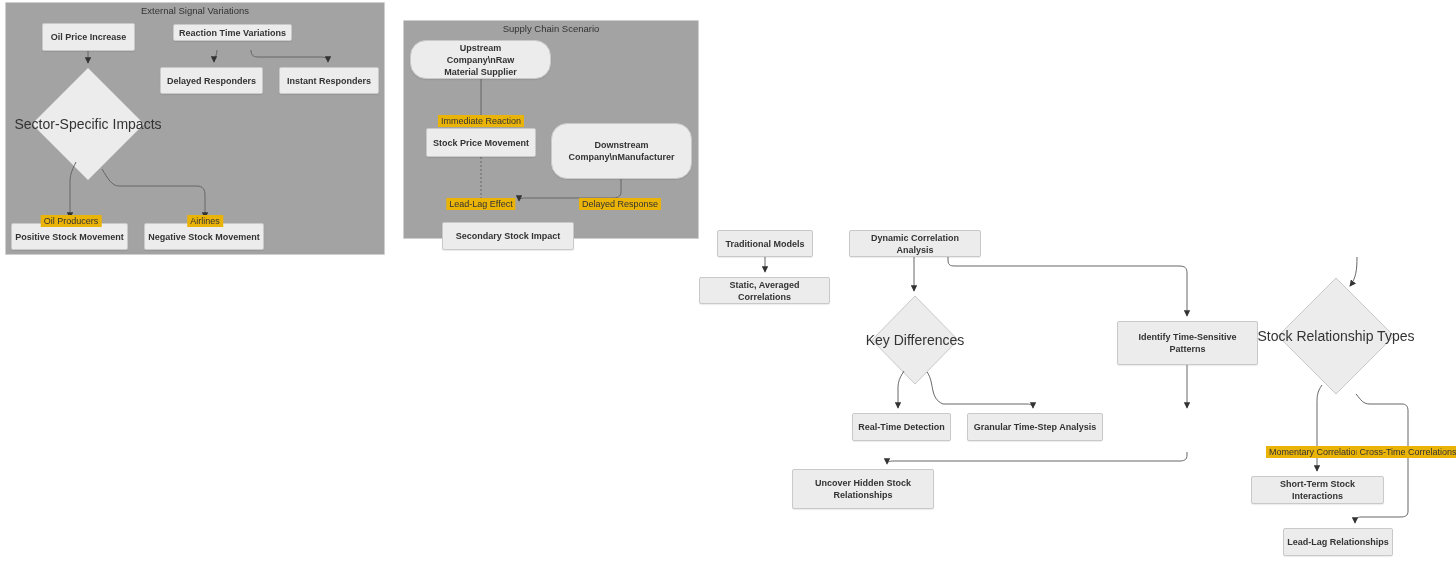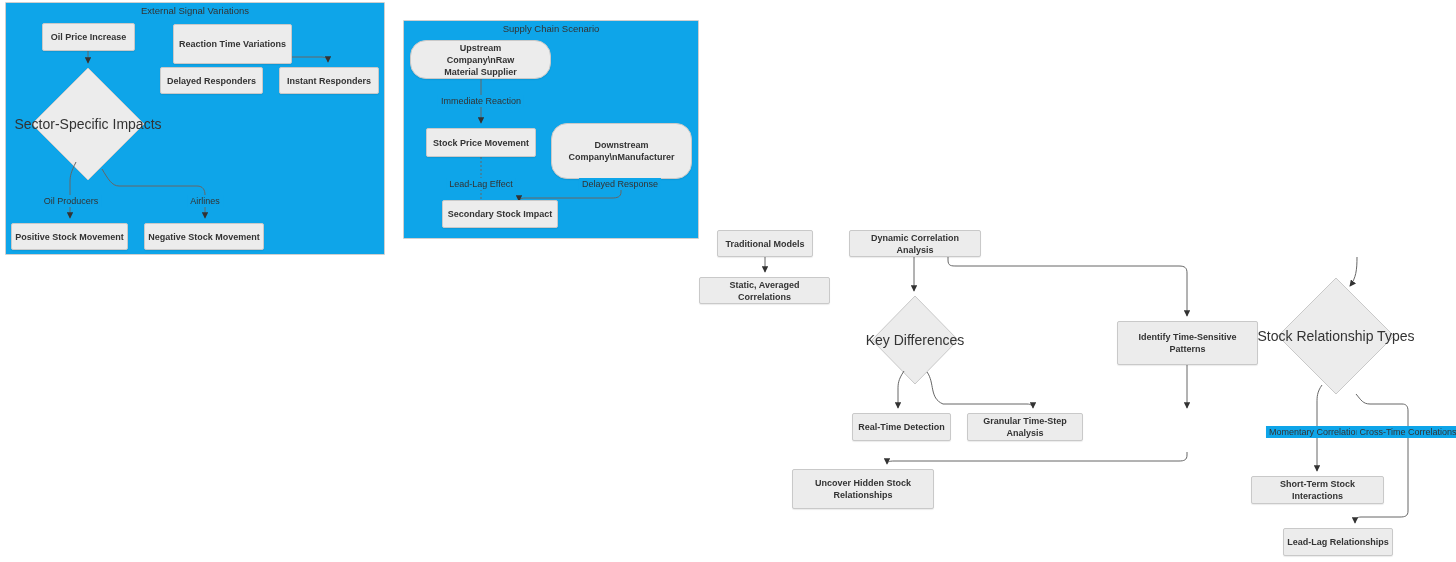--- a/index.html
+++ b/index.html
@@ -3,43 +3,43 @@
 <meta charset="utf-8">
 <style>
   html,body{margin:0;padding:0;background:#ffffff;}
   #stage{
     position:relative;width:1456px;height:562px;overflow:hidden;
     background:var(--bg,#ffffff);
     font-family:"Liberation Sans","DejaVu Sans",sans-serif;
     color:var(--text,#333333);
   }
   .subgraph{
-    position:absolute;border:1px solid #cfcfcf;background:#0ea5e9;
+    position:absolute;border:1px solid #cfcfcf;background:#a3a3a3;
     border-radius:1px;box-sizing:border-box;
   }
   .subgraph-title{
     position:absolute;top:2px;left:0;right:0;text-align:center;
     font-size:9.5px;color:#333;line-height:12px;
   }
   .node{
     position:absolute;box-sizing:border-box;
     background:var(--nodefill,#ececec);border:1px solid var(--nodeborder,#c9c9c9);
     border-radius:2px;box-shadow:0 1px 1px rgba(0,0,0,0.08);
     display:flex;align-items:center;justify-content:center;text-align:center;
     font-size:9px;line-height:12px;color:#333;padding:1px 2px;font-weight:bold;
   }
   .node.widepad{padding:1px 18px;border-radius:16px;}
   .dlabel{
     position:absolute;transform:translate(-50%,-50%);
     text-align:center;font-size:14px;line-height:11px;color:#333;white-space:nowrap;
   }
   .elabel{
     position:absolute;transform:translate(-50%,-50%);
-    background:#0ea5e9;padding:0 3px;font-size:9px;line-height:12px;
-    color:#333;white-space:nowrap;
+    background:#eab308;padding:0 3px;font-size:9px;line-height:12px;
+    color:#333;white-space:nowrap;margin-top:20px;
   }
   svg.layer{position:absolute;left:0;top:0;}
   .edge{fill:none;stroke:var(--edge,#666666);stroke-width:1;}
   .edge.dotted{stroke-dasharray:2,2;}
   .diamond{fill:var(--nodefill,#ececec);stroke:var(--nodeborder,#c9c9c9);stroke-width:1;}
 </style>
 </head>
 <body>
 
 <div id="stage" style="--bg: #ffffff; --nodefill: #ececec; --nodeborder: #c9c9c9; --edge: #666666; --text: #333333;">
@@ -76,37 +76,37 @@
     <path class="edge" d="M904,371 C898,380 898,384 898,390 L898,408" marker-end="url(#arrow)"></path>
     <path class="edge" d="M927,372 C935,383 929,398 943,404 L1027,404 C1031,404 1033,406 1033,408" marker-end="url(#arrow)"></path>
     <path class="edge" d="M1187,348 L1187,408" marker-end="url(#arrow)"></path>
     <path class="edge" d="M1187,452 L1187,455 C1187,460 1184,461 1179,461 L894,461 C889,461 887,462 887,464" marker-end="url(#arrow)"></path>
     <path class="edge" d="M1357,257 C1357,270 1356,278 1350,286" marker-end="url(#arrow)"></path>
     <path class="edge" d="M1322,385 C1317,392 1317,397 1317,403 L1317,471" marker-end="url(#arrow)"></path>
     <path class="edge" d="M1356,394 C1361,400 1363,404 1370,404 L1402,404 C1406,404 1408,406 1408,411 L1408,511 C1408,516 1405,517 1400,517 L1361,517 C1357,517 1355,519 1355,523" marker-end="url(#arrow)"></path>
   </svg>
 
   <div class="node" style="left:42px;top:23px;width:93px;height:28px">Oil Price Increase</div>
-  <div class="node" style="left:173px;top:24px;width:119px;height:40px">Reaction Time Variations</div>
+  <div class="node" style="left:173px;top:24px;width:119px;height:17px">Reaction Time Variations</div>
   <div class="node" style="left:160px;top:67px;width:103px;height:27px">Delayed Responders</div>
   <div class="node" style="left:279px;top:67px;width:100px;height:27px">Instant Responders</div>
   <div class="node" style="left:11px;top:223px;width:117px;height:27px">Positive Stock Movement</div>
   <div class="node" style="left:144px;top:223px;width:120px;height:27px">Negative Stock Movement</div>
 
   <div class="node widepad" style="left:410px;top:40px;width:141px;height:39px">Upstream Company\nRaw Material Supplier</div>
   <div class="node" style="left:426px;top:128px;width:110px;height:29px">Stock Price Movement</div>
   <div class="node widepad" style="left:551px;top:123px;width:141px;height:56px">Downstream Company\nManufacturer</div>
-  <div class="node" style="left:442px;top:200px;width:116px;height:28px">Secondary Stock Impact</div>
+  <div class="node" style="left:442px;top:222px;width:132px;height:28px">Secondary Stock Impact</div>
 
   <div class="node" style="left:717px;top:230px;width:96px;height:27px">Traditional Models</div>
   <div class="node" style="left:699px;top:277px;width:131px;height:27px">Static, Averaged Correlations</div>
   <div class="node" style="left:849px;top:230px;width:132px;height:27px">Dynamic Correlation Analysis</div>
   <div class="node" style="left:1117px;top:321px;width:141px;height:44px">Identify Time-Sensitive Patterns</div>
   <div class="node" style="left:852px;top:413px;width:99px;height:28px">Real-Time Detection</div>
-  <div class="node" style="left:967px;top:413px;width:116px;height:28px">Granular Time-Step Analysis</div>
+  <div class="node" style="left:967px;top:413px;width:136px;height:28px">Granular Time-Step Analysis</div>
   <div class="node" style="left:792px;top:469px;width:142px;height:40px">Uncover Hidden Stock Relationships</div>
   <div class="node" style="left:1251px;top:476px;width:133px;height:28px">Short-Term Stock Interactions</div>
   <div class="node" style="left:1283px;top:528px;width:110px;height:28px">Lead-Lag Relationships</div>
 
   <div class="dlabel" style="left:88px;top:124px">Sector-Specific Impacts</div>
   <div class="dlabel" style="left:915px;top:340px">Key Differences</div>
   <div class="dlabel" style="left:1336px;top:336px">Stock Relationship Types</div>
 
   <div class="elabel" style="left:71px;top:201px">Oil Producers</div>
   <div class="elabel" style="left:205px;top:201px">Airlines</div>

